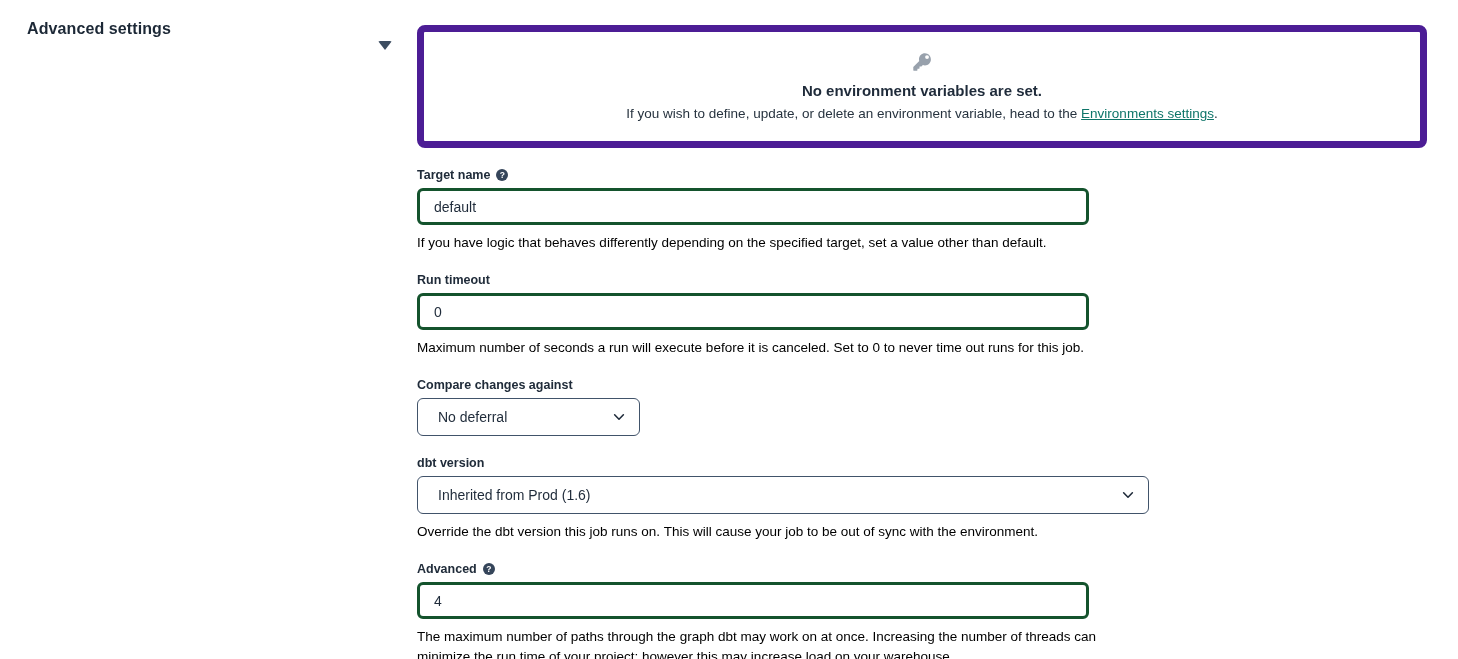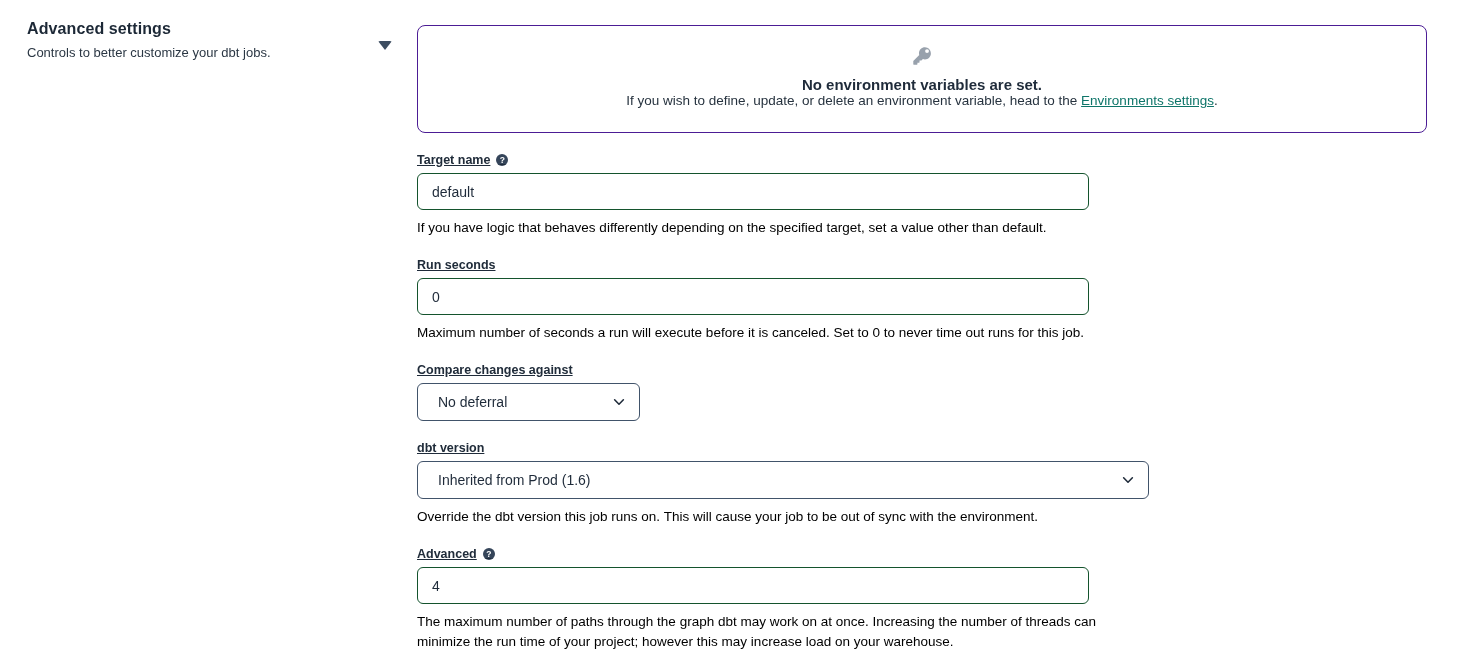--- a/index.html
+++ b/index.html
@@ -30,44 +30,44 @@
     border-top: 9px solid #3c4c60;
     border-radius: 2px;
   }
 
   
   .main { position: absolute; left: 417px; top: 25px; width: 1010px; }
 
   
   .env-card {
     width: 1010px; min-height: 108px;
-    border: 1px solid #4c1d95; border-radius: 8px;
+    border: 7px solid #4c1d95; border-radius: 8px;
     background: #ffffff;
     display: flex; flex-direction: column; align-items: center;
     padding: 19px 20px 20px;
     text-align: center;
   }
   .key-icon-wrap { height: 22px; display: flex; align-items: center; }
   .env-card-title { margin-top: 9px; font-size: 15px; font-weight: 700; color: #1f2b3a; }
-  .env-card-msg { font-size: 13.5px; color: #27333f; }
+  .env-card-msg { margin-top: 7px; font-size: 13.5px; color: #27333f; }
   .env-link { color: #0e7569; text-decoration: underline; cursor: pointer; }
 
   
   .field { margin-top: 19px; width: 680px; }
-  .field-label-row { display: flex; align-items: center; gap: 6px; margin-bottom: 6px; height: 15px; text-decoration: underline; }
+  .field-label-row { display: flex; align-items: center; gap: 6px; margin-bottom: 6px; height: 15px; }
   .field-label { font-size: 12.5px; font-weight: 700; color: #202c3a; }
   .help-icon {
     width: 12px; height: 12px; border-radius: 50%;
     background: #35455a; color: #ffffff;
     font-size: 8.5px; font-weight: 700; line-height: 12px;
     text-align: center; display: inline-block; cursor: pointer;
   }
   .text-input {
     width: 672px; height: 37px;
-    border: 1px solid #14532d; border-radius: 6px;
+    border: 3px solid #14532d; border-radius: 6px;
     padding: 0 14px; font-size: 14px; color: #1f2b3a;
     font-family: "Liberation Sans", sans-serif;
     background: #ffffff; outline: none; display: block;
   }
   .field-help { margin-top: 8px; font-size: 13.5px; line-height: 20px; color: #000000; }
 
   .select-control {
     height: 38px; border: 1px solid #41536a; border-radius: 6px;
     background: #ffffff; cursor: pointer;
     display: flex; align-items: center; justify-content: space-between;
@@ -76,21 +76,20 @@
   .select-control.small { width: 223px; }
   .select-control.full { width: 732px; text-align: center; }
   .select-value { font-size: 14px; color: #1f2b3a; }
   .chevron-svg { flex: 0 0 auto; }
 </style>
 </head>
 <body>
 
 <div class="left-header">
   <h1 class="page-title">Advanced settings</h1>
-  <p class="page-subtitle">Controls to better customize your dbt jobs.</p>
 </div>
 
 <button class="collapse-btn">
   <span class="caret-down"></span>
 </button>
 
 <div class="main">
 
   <div class="env-card">
     <span class="key-icon-wrap">
@@ -108,21 +107,21 @@
     <div class="field-label-row">
       <label class="field-label">Target name</label>
       <span class="help-icon">?</span>
     </div>
     <input type="text" class="text-input" value="default" style="">
     <p class="field-help">If you have logic that behaves differently depending on the specified target, set a value other than default.</p>
   </div>
 
   <div class="field">
     <div class="field-label-row">
-      <label class="field-label">Run seconds</label>
+      <label class="field-label">Run timeout</label>
     </div>
     <input type="text" class="text-input" value="0" style="">
     <p class="field-help">Maximum number of seconds a run will execute before it is canceled. Set to 0 to never time out runs for this job.</p>
   </div>
 
   <div class="field">
     <div class="field-label-row">
       <label class="field-label">Compare changes against</label>
     </div>
     <div class="select-control small">

